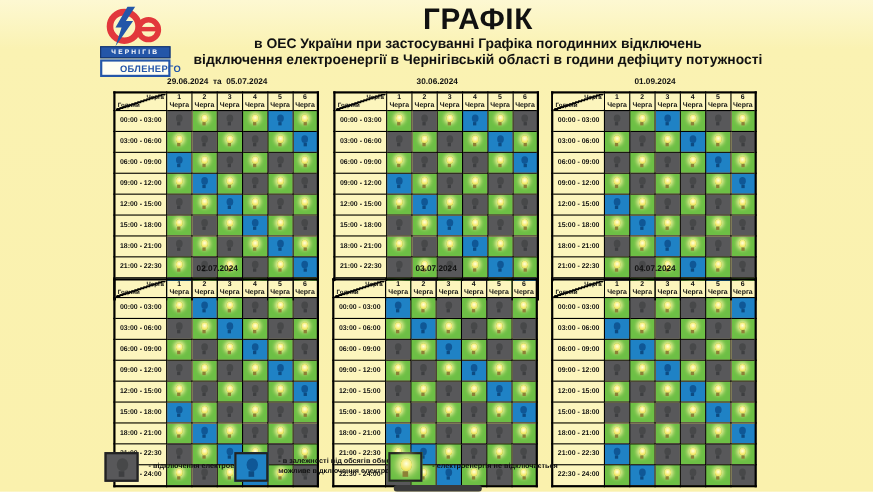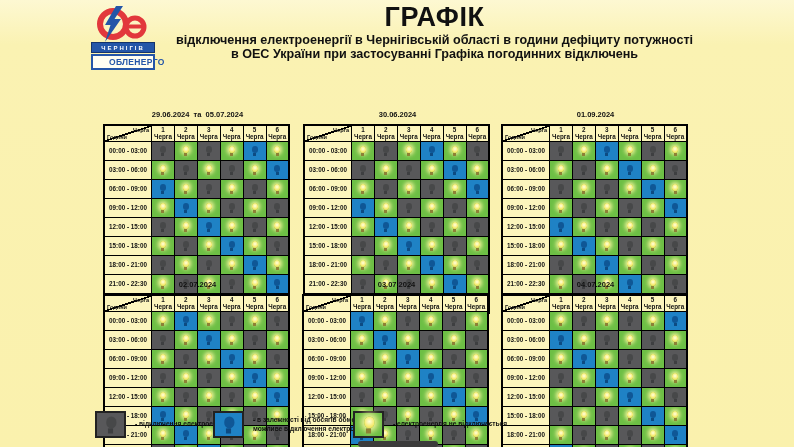--- a/index.html
+++ b/index.html
@@ -16,21 +16,21 @@
     letter-spacing:2px; padding:1.5px 0 1px 0; border:1px solid #14336b; }
   .logo-name { color:#2456a8; font-size:8.5px; font-weight:bold; background:#fffef2;
     border:2px solid #2456a8; padding:1px 16px; margin-top:1px; letter-spacing:.3px; }
 
   
   .titles { position:absolute; left:120px; right:45px; top:2px; text-align:center; }
   .title { font-size:27px; font-weight:bold; letter-spacing:.5px; }
   .subtitle { font-size:12.6px; font-weight:bold; line-height:1.15; }
 
   
-  .sched { position:absolute; width:189px;margin-top:41px; }
+  .sched { position:absolute; width:189px; }
   #s0 { left:103px; top:69px; } #s1 { left:303px; top:69px; } #s2 { left:501px; top:69px; }
   #s3 { left:103px; top:239px; } #s4 { left:302px; top:239px; } #s5 { left:501px; top:239px; }
   .date { text-align:center; font-size:7.5px; font-weight:bold; height:10px; margin-bottom:4px; white-space:pre; }
 
   .sched table { border-collapse:collapse; table-layout:fixed; width:187px; border:2px solid #000; }
   .sched th, .sched td { border:1px solid #000; padding:0; overflow:hidden; }
   .sched tr { height:14.7px; }
   .sched tr.hrow { height:16px; }
   .sched th:first-child, .sched td.time { width:46px; }
   .time, .qh { background:#fcf5bd; font-size:6.3px; font-weight:bold; text-align:center; }
@@ -79,22 +79,22 @@
       <circle cx="41" cy="21" r="9" fill="none" stroke="#e2383c" stroke-width="5"></circle>
       <rect x="33" y="18.5" width="16" height="4" fill="#e2383c"></rect>
       <polygon points="22,0 11,19 16.5,19 11,36 27,13 20.5,13 29,0" fill="#2456a8"></polygon>
     </svg>
     <div class="logo-city">ЧЕРНІГІВ</div>
     <div class="logo-name">ОБЛЕНЕРГО</div>
   </div>
 
   <div class="titles">
     <div class="title">ГРАФІК</div>
+    <div class="subtitle">в ОЕС України при застосуванні Графіка погодинних відключень</div>
     <div class="subtitle">відключення електроенергії в Чернігівській області в години дефіциту потужності</div>
-    <div class="subtitle">в ОЕС України при застосуванні Графіка погодинних відключень</div>
   </div>
 
   <div class="sched" id="s0">
     <div class="date">29.06.2024  та  05.07.2024</div>
     <table>
         <tbody>
           <tr class="hrow">
             <th class="corner">
               <span class="ct">Черга</span>
               <span class="cb">Години</span>

